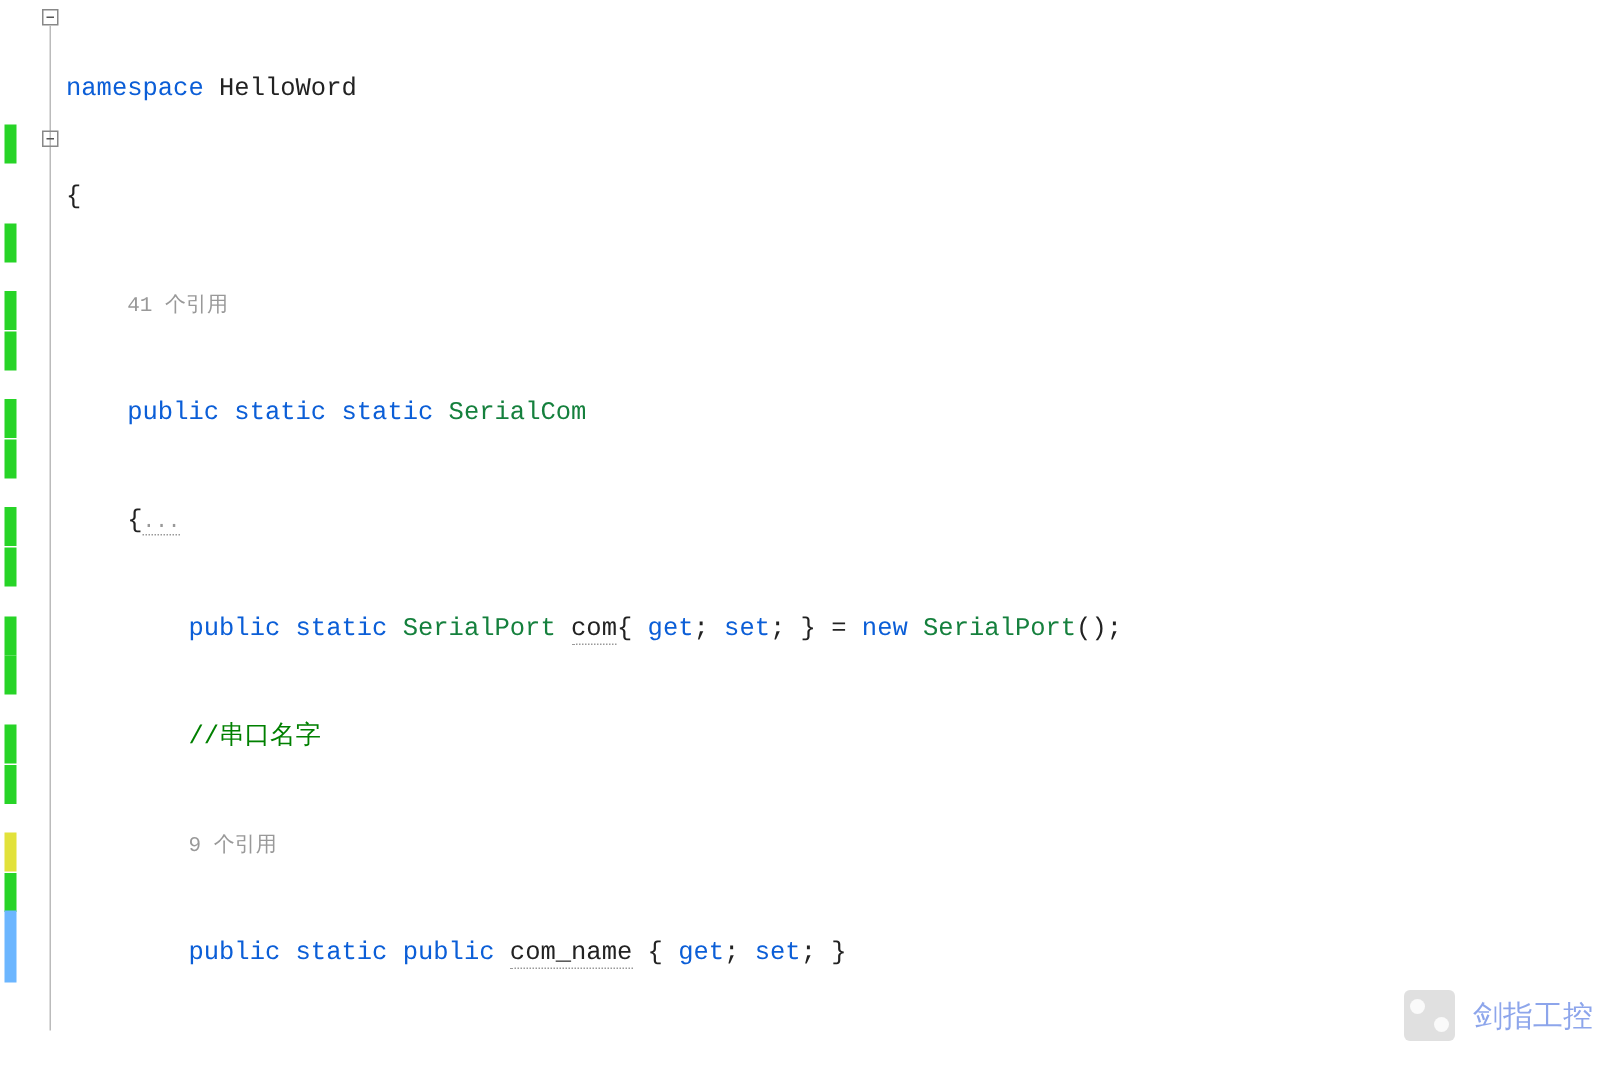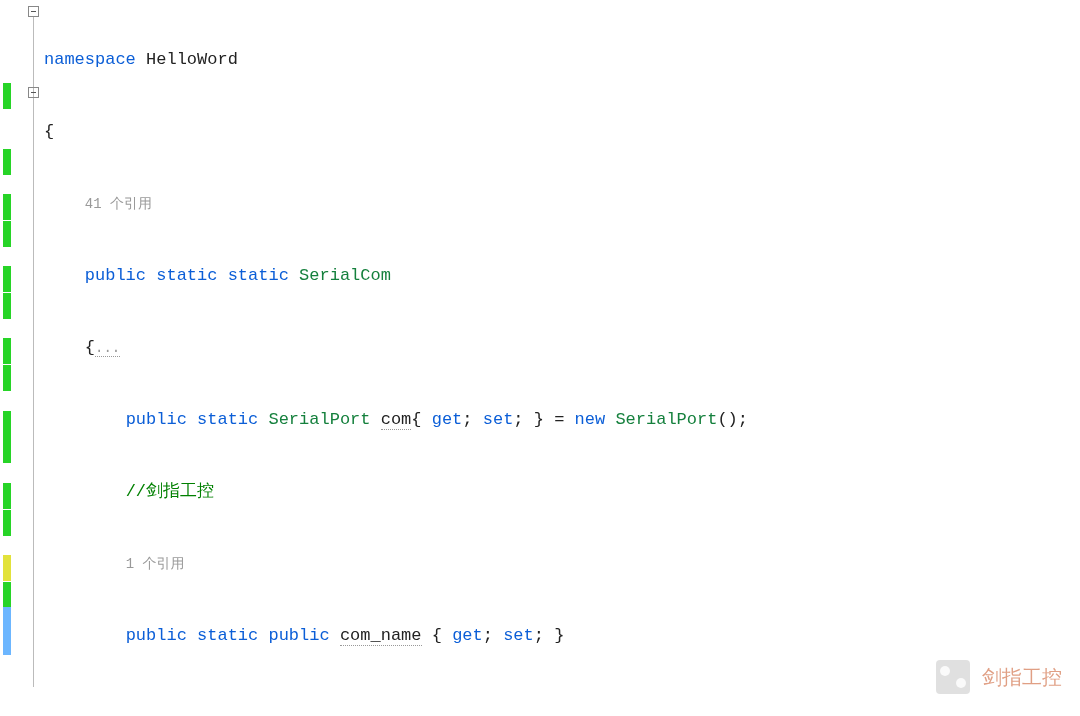--- a/index.html
+++ b/index.html
@@ -77,21 +77,21 @@
   .tok-default { color: #222; }
   .tok-brack { color: #222; }
   .watermark {
     position: absolute;
     right: 18px;
     bottom: 22px;
     display: flex;
     align-items: center;
     gap: 12px;
     opacity: 0.5;
-    color: #c2410c;
+    color: #1d4ed8;
     font-family: "Microsoft YaHei", sans-serif;
     font-size: 20px;
   }
   .watermark-icon {
     width: 34px;
     height: 34px;
     border-radius: 4px;
     background: #999;
     position: relative;
     opacity: 0.6;
@@ -143,22 +143,22 @@
     <div class="fold-box" style="top:87px;"></div>
   </div>
 
   <div class="code">
     <div class="line"><span class="tok-kw">namespace</span><span class="tok-default"> </span><span class="tok-default">HelloWord</span></div>
     <div class="line"><span class="tok-brack">{</span></div>
     <div class="line">    <span class="tok-ref">41 个引用</span></div>
     <div class="line">    <span class="tok-kw">public</span> <span class="tok-kw">static</span> <span class="tok-kw">static</span> <span class="tok-type">SerialCom</span></div>
     <div class="line">    <span class="tok-brack">{</span><span class="tok-ref dotted-under">...</span></div>
     <div class="line">        <span class="tok-kw">public</span> <span class="tok-kw">static</span> <span class="tok-type">SerialPort</span> <span class="tok-default dotted-under">com</span><span class="tok-brack">{ </span><span class="tok-kw">get</span><span class="tok-brack">; </span><span class="tok-kw">set</span><span class="tok-brack">; } = </span><span class="tok-kw">new</span> <span class="tok-type">SerialPort</span><span class="tok-brack">();</span></div>
-    <div class="line">        <span class="tok-comment">//剑指工控</span></div>
-    <div class="line">        <span class="tok-ref">1 个引用</span></div>
+    <div class="line">        <span class="tok-comment">//串口名字</span></div>
+    <div class="line">        <span class="tok-ref">9 个引用</span></div>
     <div class="line">        <span class="tok-kw">public</span> <span class="tok-kw">static</span> <span class="tok-kw">public</span> <span class="tok-default dotted-under">com_name</span><span class="tok-brack"> { </span><span class="tok-kw">get</span><span class="tok-brack">; </span><span class="tok-kw">set</span><span class="tok-brack">; }</span></div>
     
     
     
     
     
     
     
     
     

